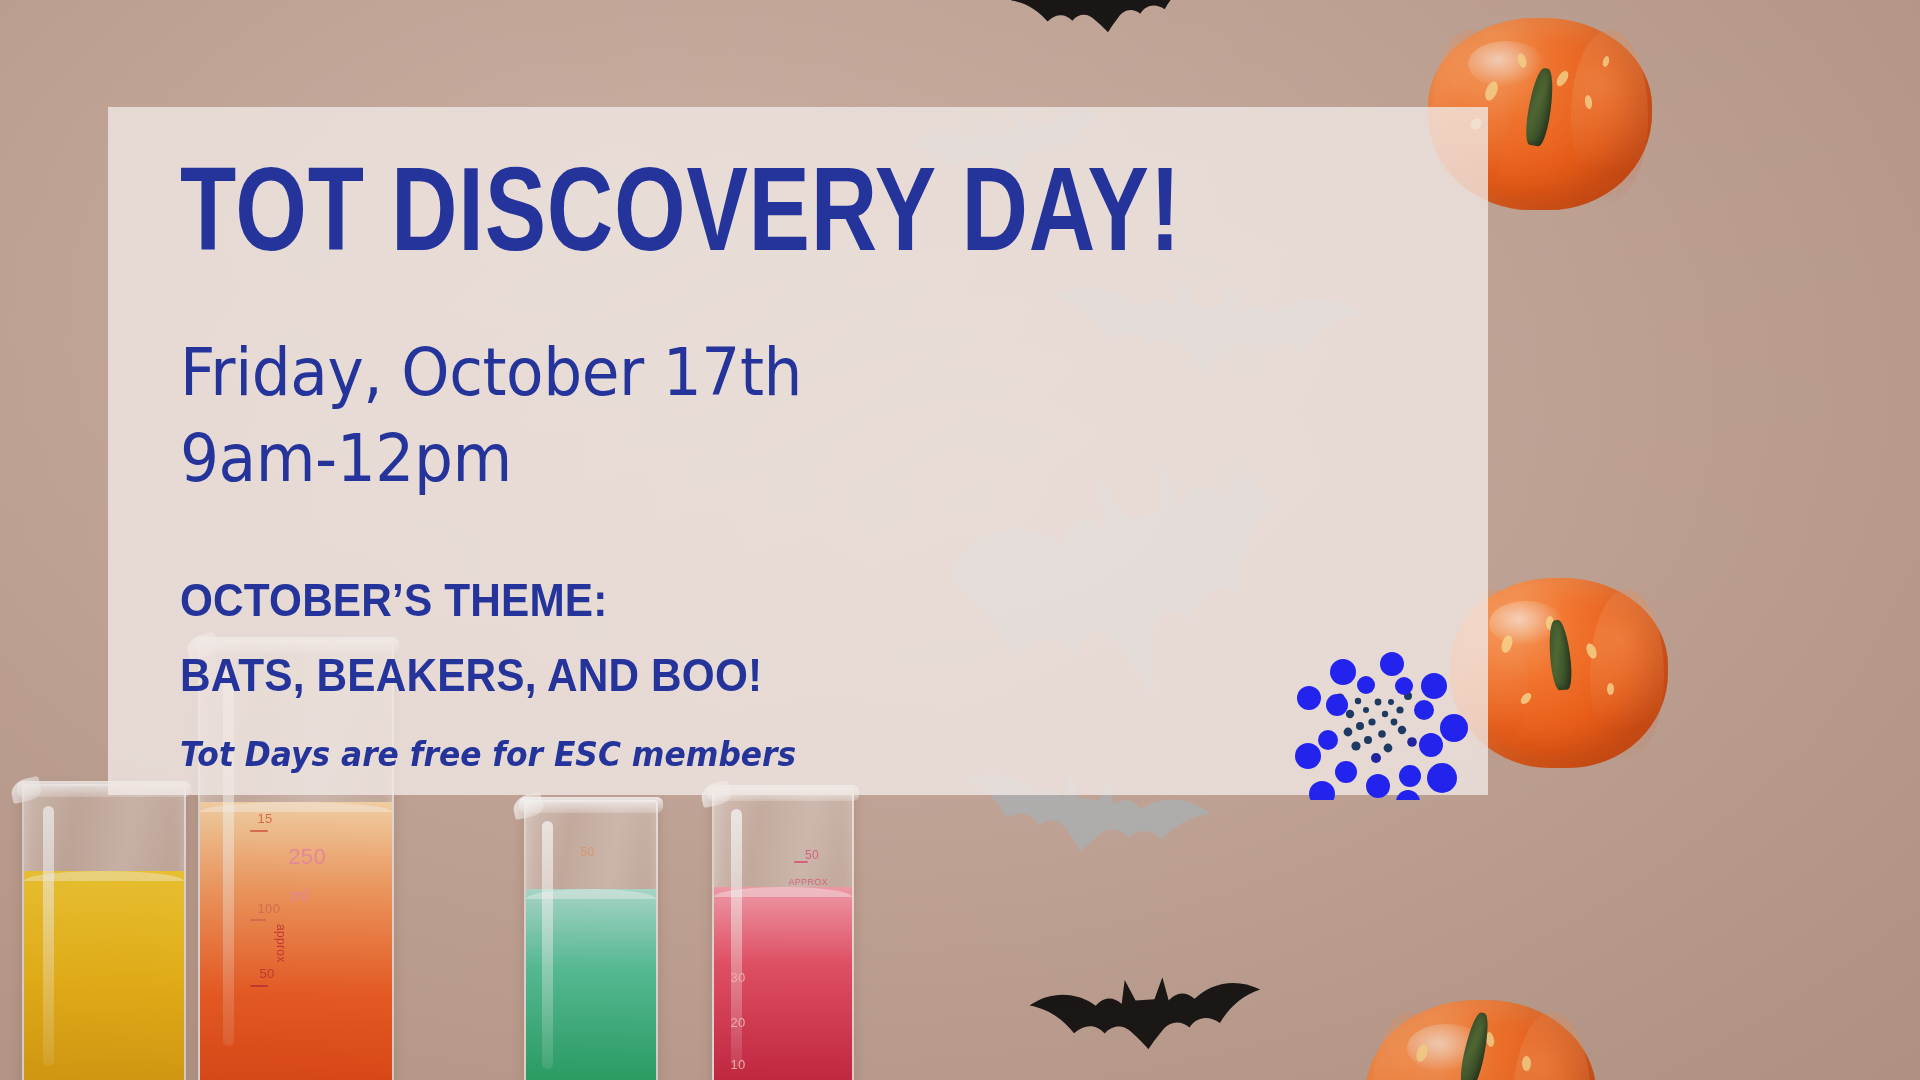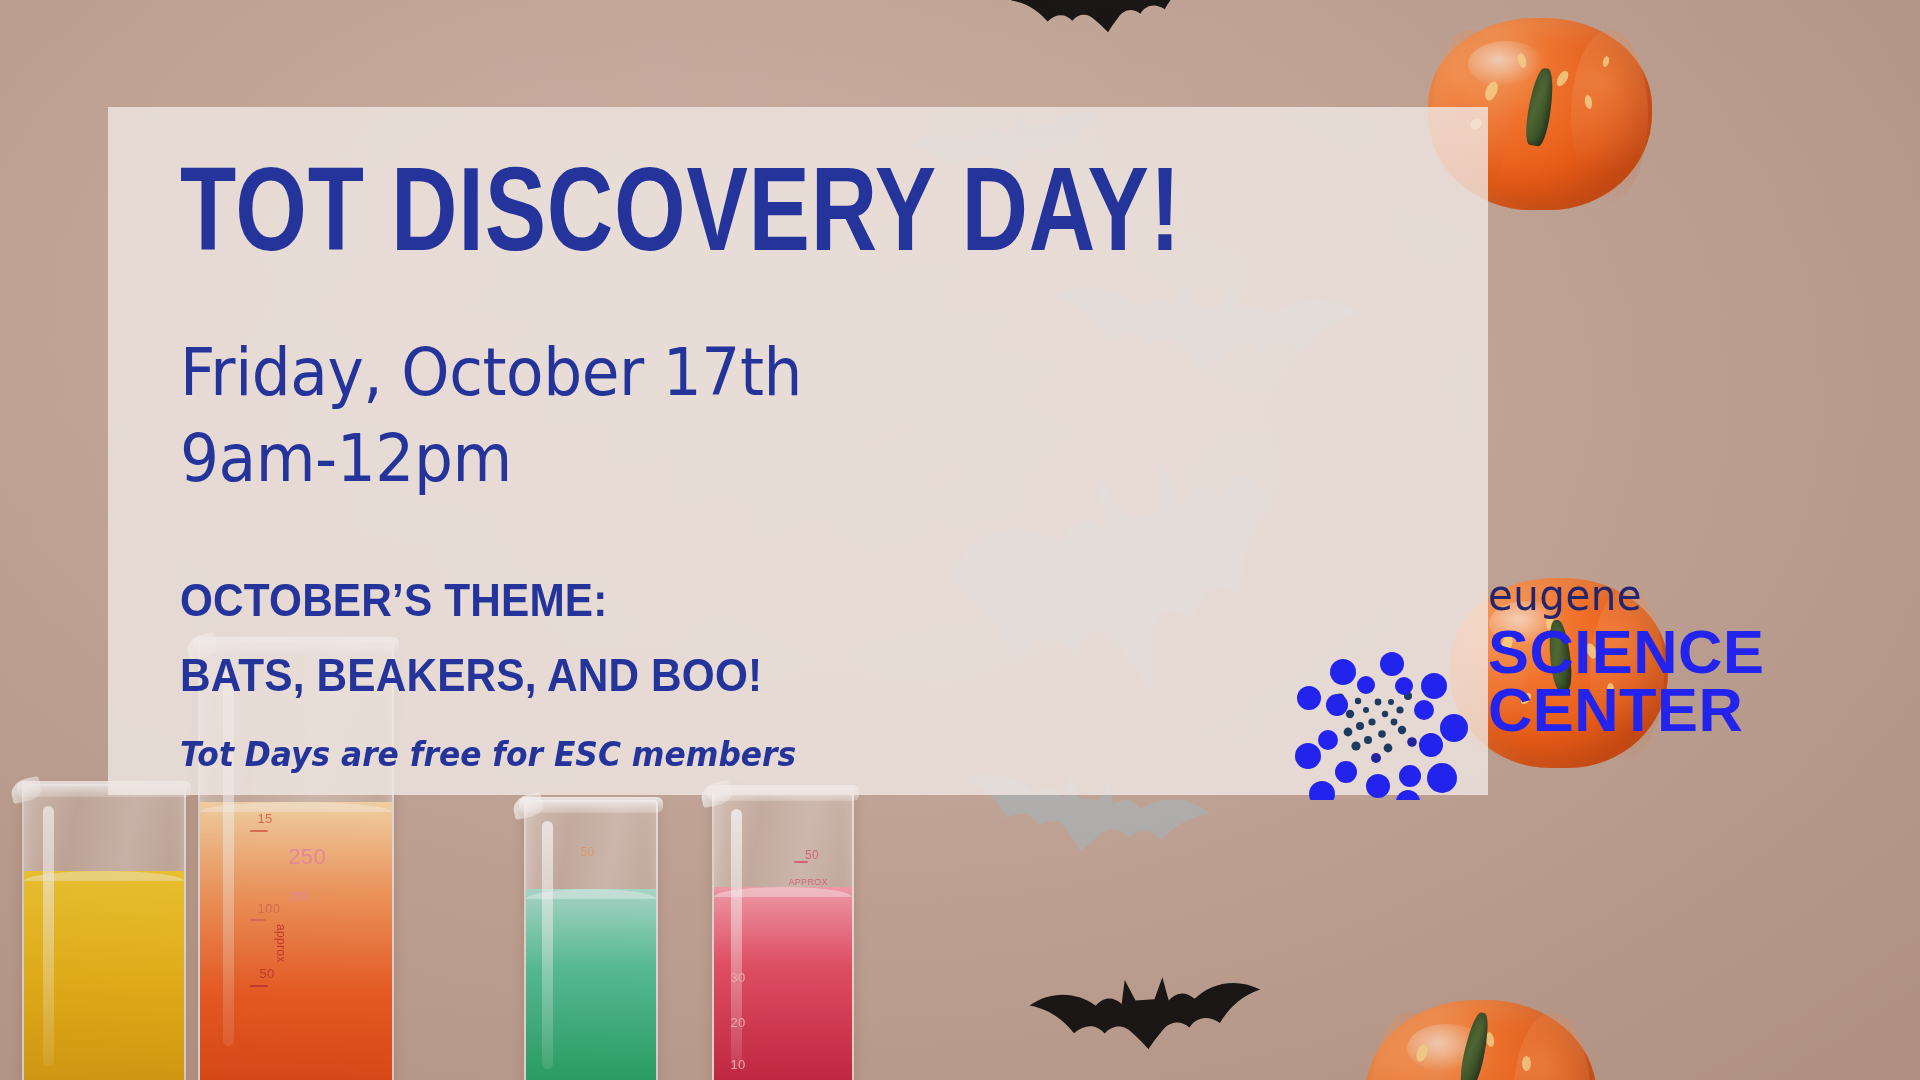--- a/index.html
+++ b/index.html
@@ -318,20 +318,15 @@
         <circle cx="18" cy="126" r="13" fill="#2323ee"></circle>
         <circle cx="120" cy="146" r="11" fill="#2323ee"></circle>
         <circle cx="56" cy="142" r="11" fill="#2323ee"></circle>
         <circle cx="152" cy="148" r="15" fill="#2323ee"></circle>
         <circle cx="88" cy="156" r="12" fill="#2323ee"></circle>
         <circle cx="32" cy="164" r="13" fill="#2323ee"></circle>
         <circle cx="118" cy="172" r="12" fill="#2323ee"></circle>
       </svg>
     </div>
 
-    <div id="logo-word">
-      <div id="eugene">eugene</div>
-      <div id="sci">SCIENCE</div>
-      <div id="cen">CENTER</div>
-    </div>
   </div>
 
 </div>
 
 </body></html>

